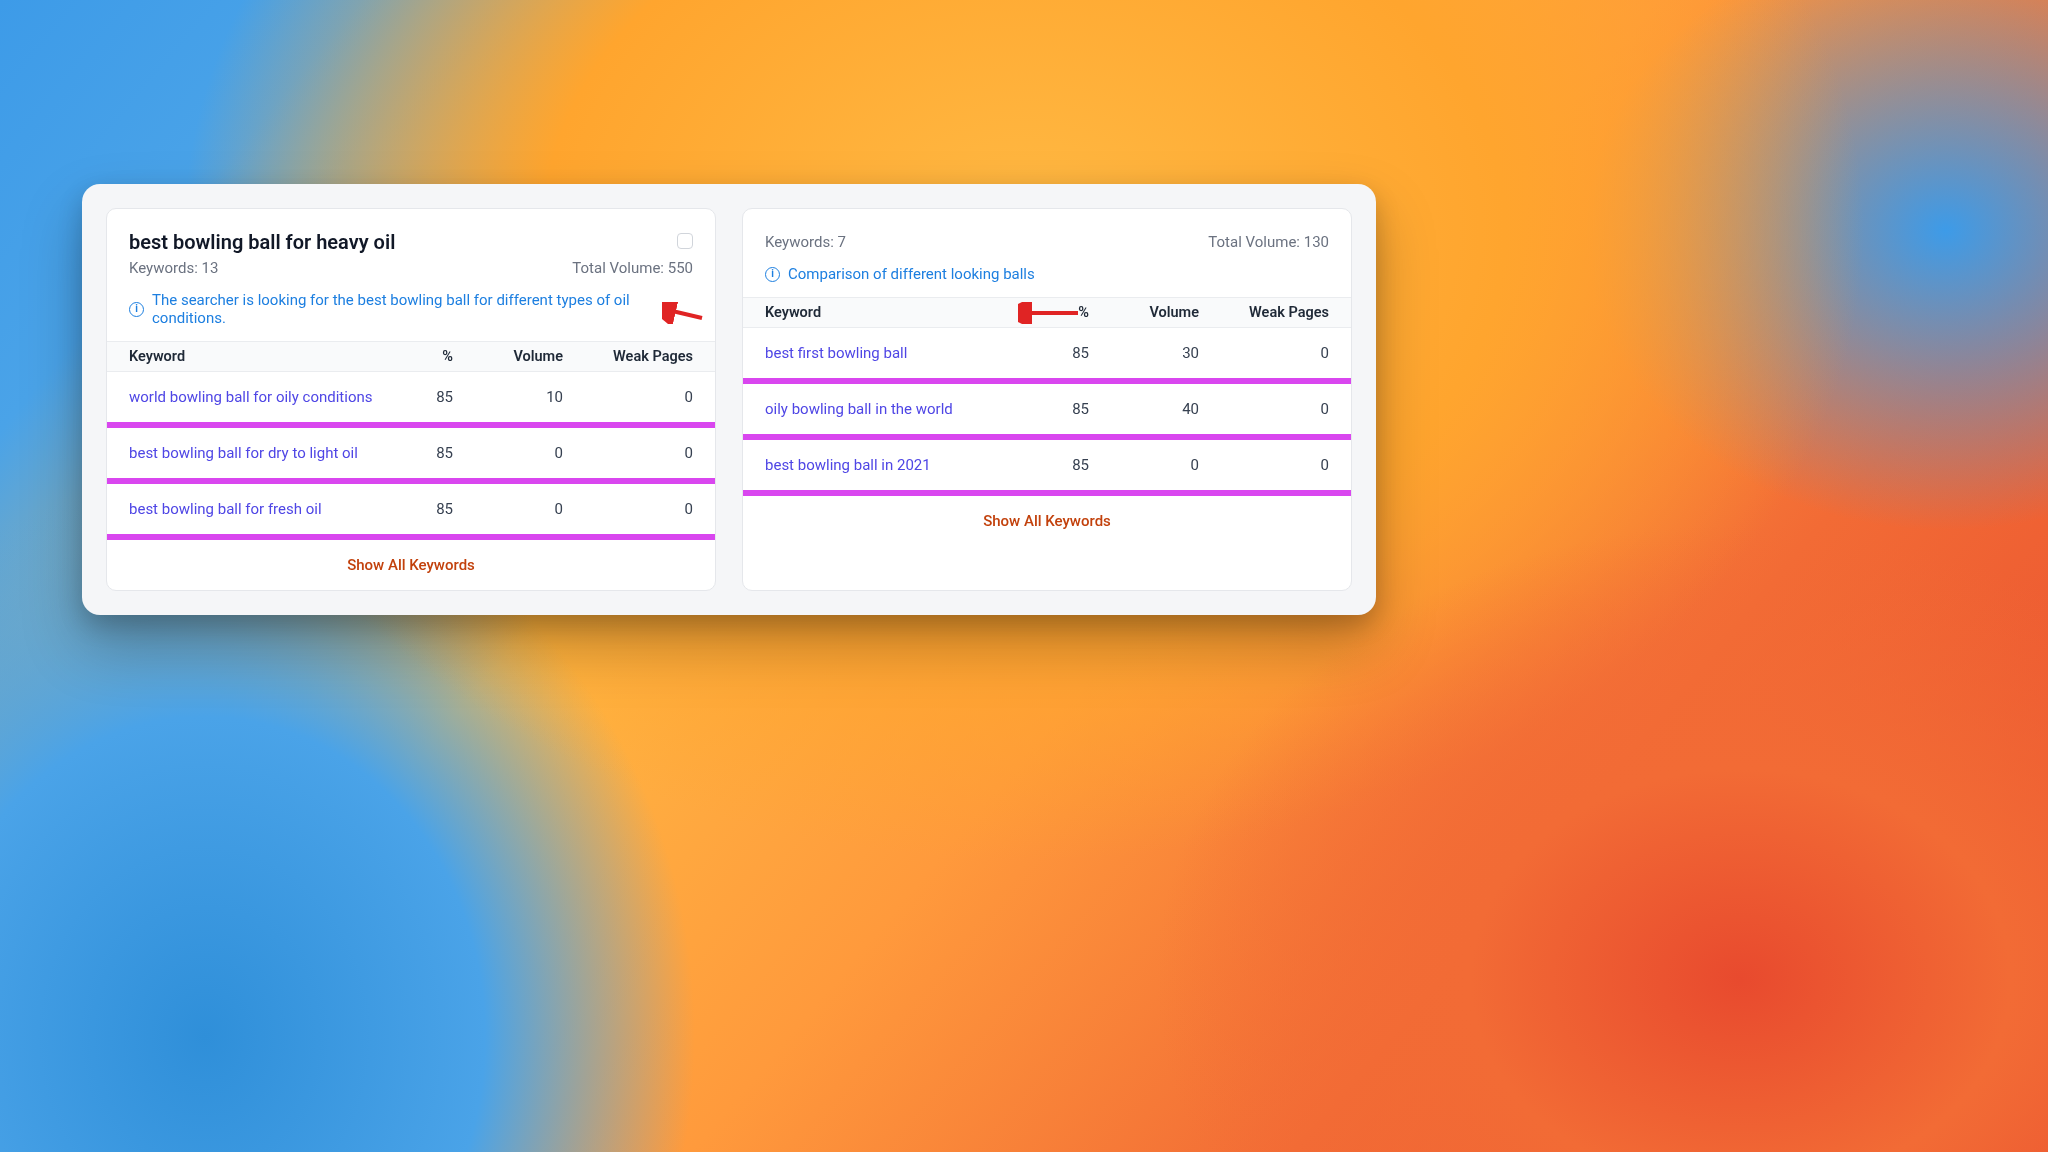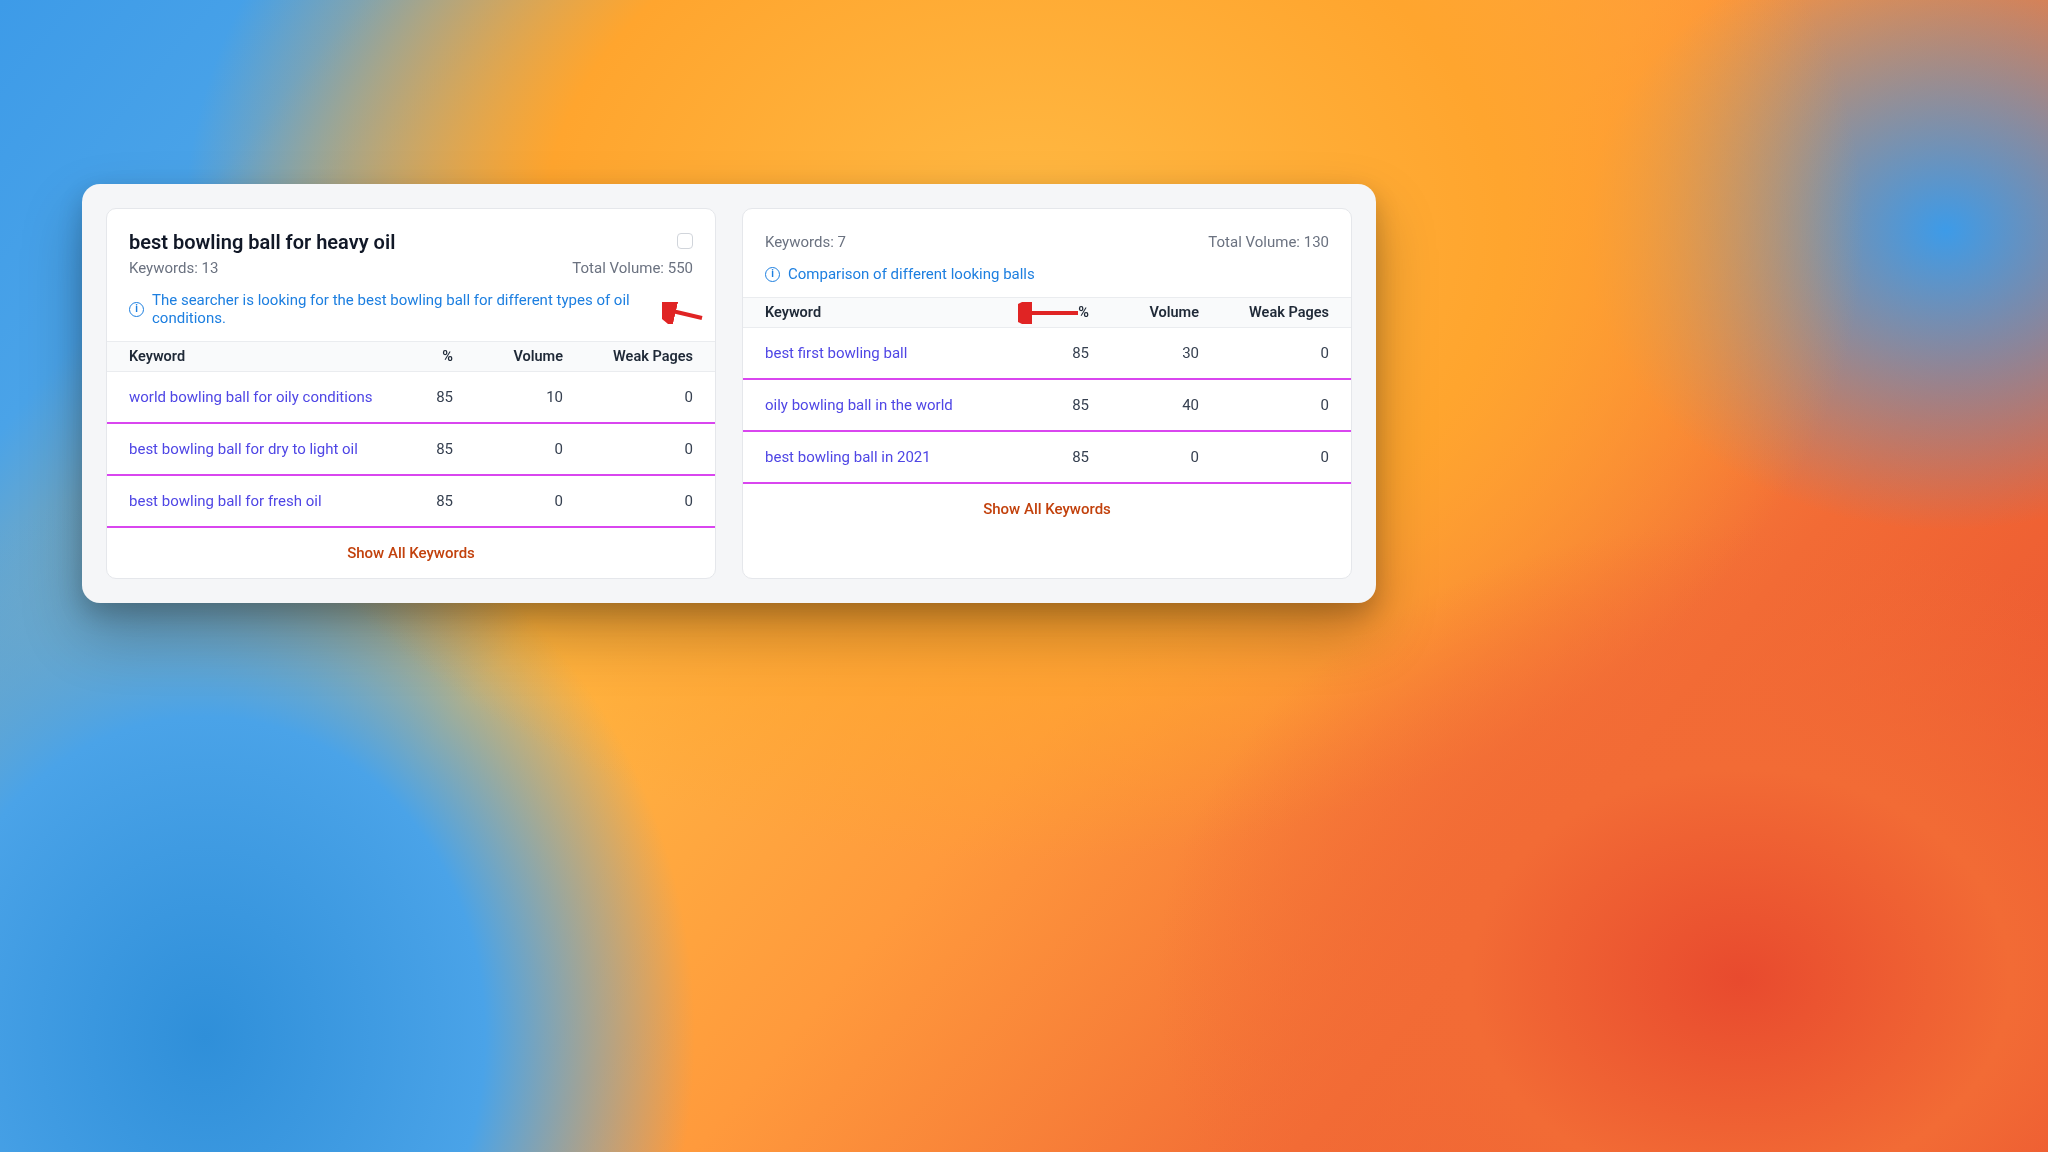--- a/index.html
+++ b/index.html
@@ -57,21 +57,21 @@
 .table-head {
   display: flex; padding: 6px 22px;
   background: #f9fafb; border-top: 1px solid #eaecef; border-bottom: 1px solid #eaecef;
   font-size: 14.5px; font-weight: 600; color: #1f2937;
 }
 .col-kw { flex: 1; }
 .col-pct { width: 70px; text-align: right; }
 .col-vol { width: 110px; text-align: right; }
 .col-weak { width: 130px; text-align: right; }
 .row {
-  display: flex; padding: 16px 22px; border-bottom: 2px solid #d946ef;
+  display: flex; padding: 16px 22px; border-bottom: 6px solid #d946ef;
   font-size: 15px; color: #374151; align-items: flex-end;
 }
 .row .col-kw { color: #4f46e5; cursor: pointer; }
 .show-all {
   padding: 16px 0; text-align: center; color: #c2410c;
   font-size: 15px; font-weight: 500; cursor: pointer;
 }
 .arrow {
   position: absolute; pointer-events: none;
 }

